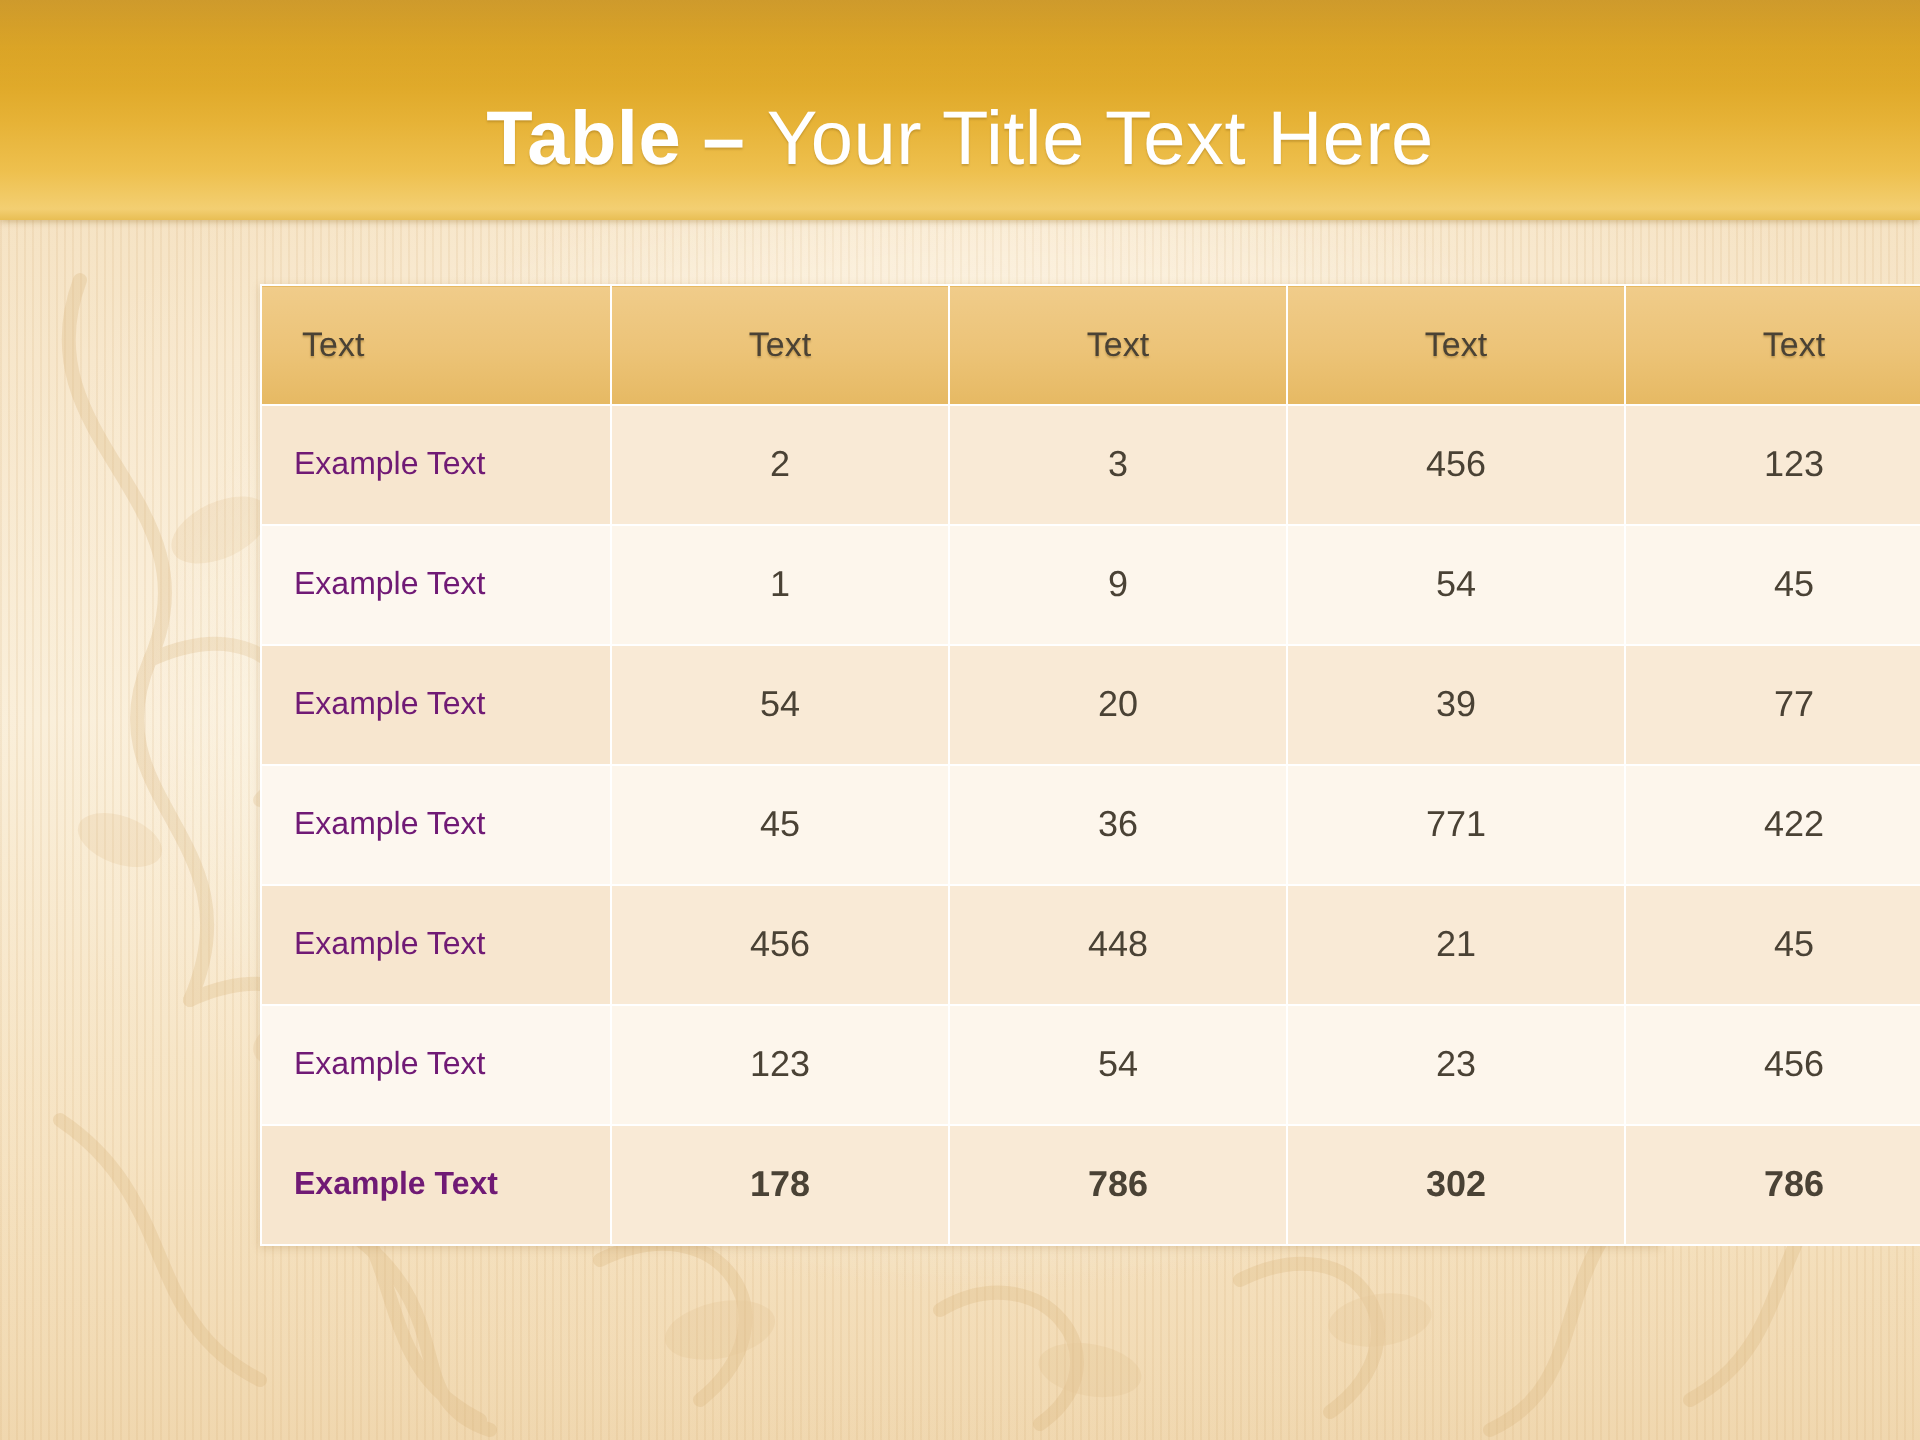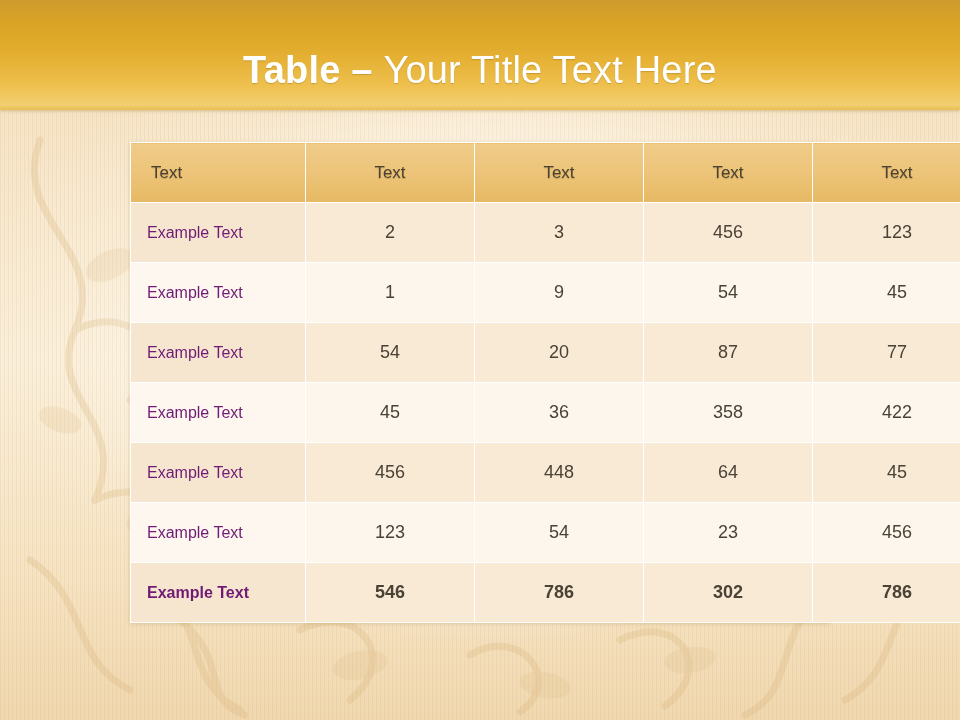--- a/index.html
+++ b/index.html
@@ -206,47 +206,47 @@
           <td class="label">Example Text</td>
           <td class="num">1</td>
           <td class="num">9</td>
           <td class="num">54</td>
           <td class="num">45</td>
         </tr>
         <tr class="odd">
           <td class="label">Example Text</td>
           <td class="num">54</td>
           <td class="num">20</td>
-          <td class="num">87</td>
+          <td class="num">39</td>
           <td class="num">77</td>
         </tr>
         <tr class="even">
           <td class="label">Example Text</td>
           <td class="num">45</td>
           <td class="num">36</td>
-          <td class="num">358</td>
+          <td class="num">771</td>
           <td class="num">422</td>
         </tr>
         <tr class="odd">
           <td class="label">Example Text</td>
           <td class="num">456</td>
           <td class="num">448</td>
-          <td class="num">64</td>
+          <td class="num">21</td>
           <td class="num">45</td>
         </tr>
         <tr class="even">
           <td class="label">Example Text</td>
           <td class="num">123</td>
           <td class="num">54</td>
           <td class="num">23</td>
           <td class="num">456</td>
         </tr>
         <tr class="odd total">
           <td class="label">Example Text</td>
-          <td class="num">546</td>
+          <td class="num">178</td>
           <td class="num">786</td>
           <td class="num">302</td>
           <td class="num">786</td>
         </tr>
       </tbody>
     </table>
   </div>
 
 </div>
 

